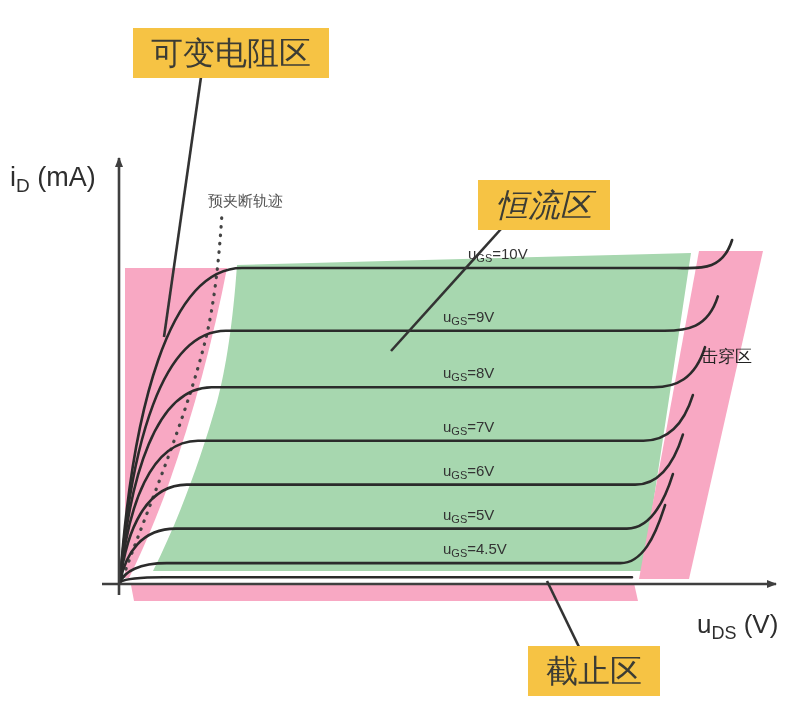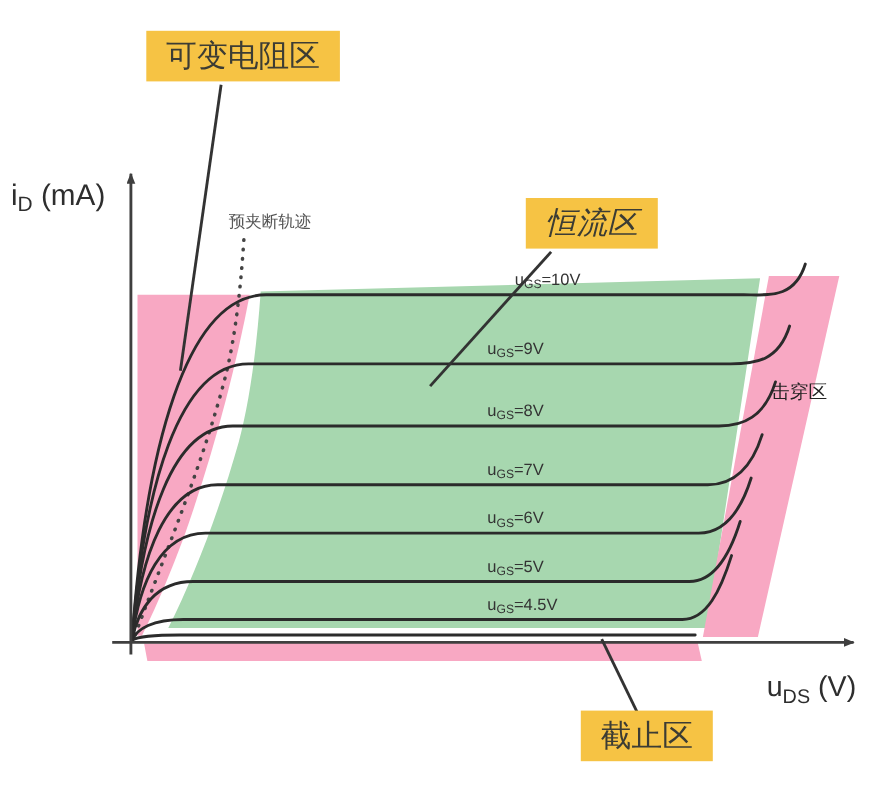--- a/index.html
+++ b/index.html
@@ -16,21 +16,21 @@
     width:811px;
     height:720px;
     background:#ffffff;
     overflow:hidden;
   }
   svg{position:absolute;left:0;top:0;}
   .region-label{
     position:absolute;
     background:var(--yellow);
     color:var(--text-dark);
-    font-size:28px;
+    font-size:32px;
     line-height:1;
     padding:9px 18px;
     white-space:nowrap;
   }
   #lbl-var{left:133px;top:28px;}
   #lbl-const{left:478px;top:180px;font-style:italic;}
   #lbl-cutoff{left:528px;top:646px;}
 </style>
 </head>
 <body>

